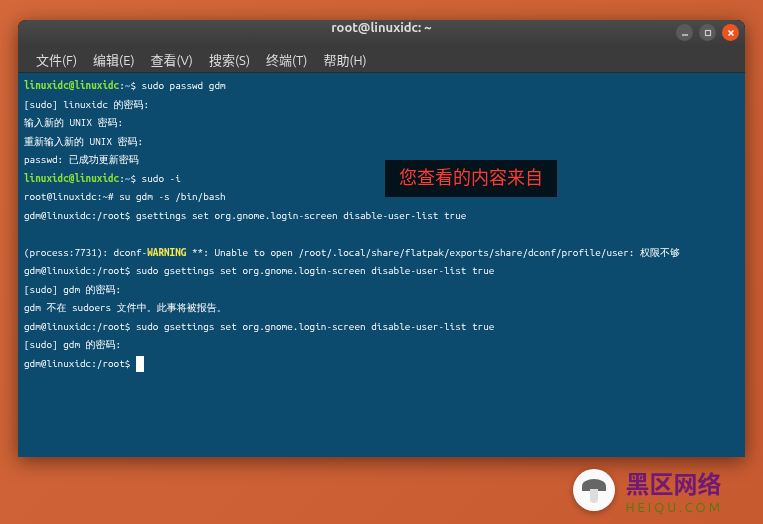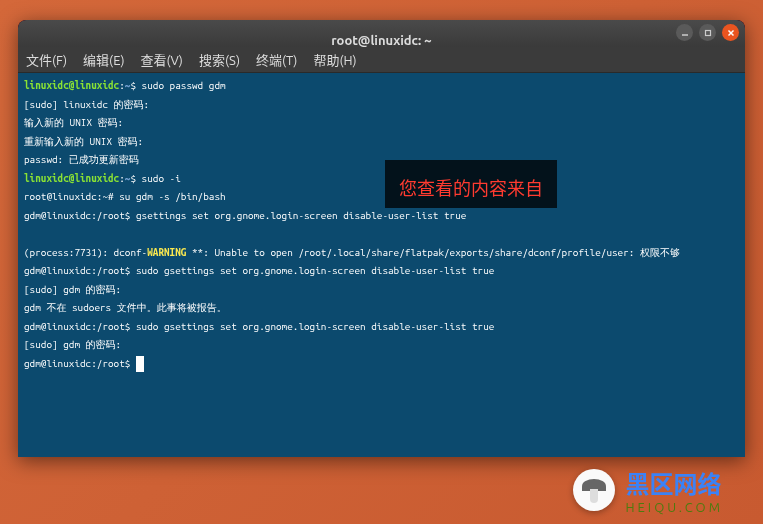--- a/index.html
+++ b/index.html
@@ -23,21 +23,21 @@
       height: 437px;
       background: #2c001e;
       border-radius: 8px 8px 0 0;
       box-shadow: 0 4px 20px rgba(0,0,0,0.5);
       overflow: hidden;
     }
     .titlebar {
       height: 27px;
       background: linear-gradient(to bottom, #4a4a4a 0%, #3a3a3a 100%);
       display: flex;
-      align-items: flex-end;
+      align-items: flex-start;
       justify-content: center;
       position: relative;
       border-radius: 8px 8px 0 0;
     }
     .titlebar-title {
       color: #dcdcdc;
       font-size: 13px;
       font-weight: bold;
     }
     .window-controls {
@@ -67,21 +67,21 @@
     }
     .win-btn.close {
       background: #e95420;
       color: #fff;
     }
     .menubar {
       height: 26px;
       background: #3b3b3b;
       display: flex;
       align-items: center;
-      padding: 0 0;
+      padding: 0 10px;
       border-bottom: 1px solid #2a2a2a;
     }
     .menu-item {
       color: #dcdcdc;
       font-size: 13px;
       padding: 3px 8px;
       cursor: pointer;
     }
     .terminal {
       background: #0c4a6e;
@@ -104,21 +104,21 @@
       width: 8px;
       height: 16px;
       background: #ffffff;
       vertical-align: middle;
     }
     .watermark {
       position: absolute;
       top: 160px;
       left: 385px;
       background: rgba(0,0,0,0.75);
-      padding: 16px 14px 10px 14px;
+      padding: 5px 14px 10px 14px;
       color: #ff3b30;
       font-size: 18px;
       font-family: "Noto Sans CJK SC", sans-serif;
       line-height: 22px;
       text-align: center;
       pointer-events: none;
       z-index: 10;
     }
     .bottom-logo {
       position: absolute;
@@ -158,21 +158,21 @@
       top: 20px;
     }
     .logo-text {
       display: flex;
       flex-direction: column;
       color: #444;
     }
     .logo-cn {
       font-size: 24px;
       font-weight: bold;
-      color: #3b82f6;
+      color: #701a75;
     }
     .logo-en {
       font-size: 13px;
       color: #4d7c0f;
       letter-spacing: 3px;
     }
   </style>
 </head>
 <body>
 

